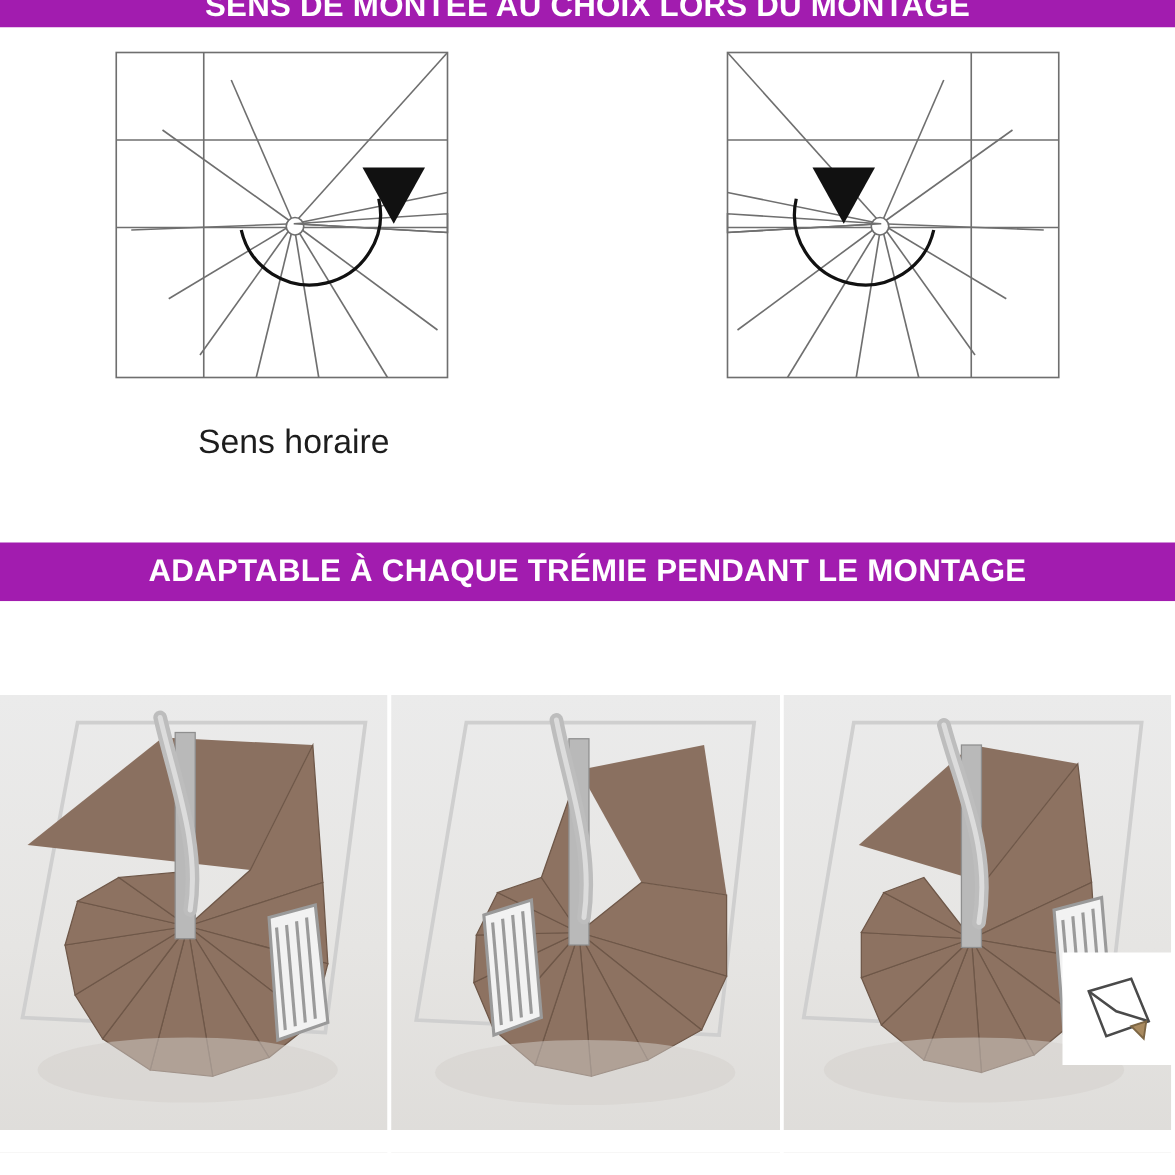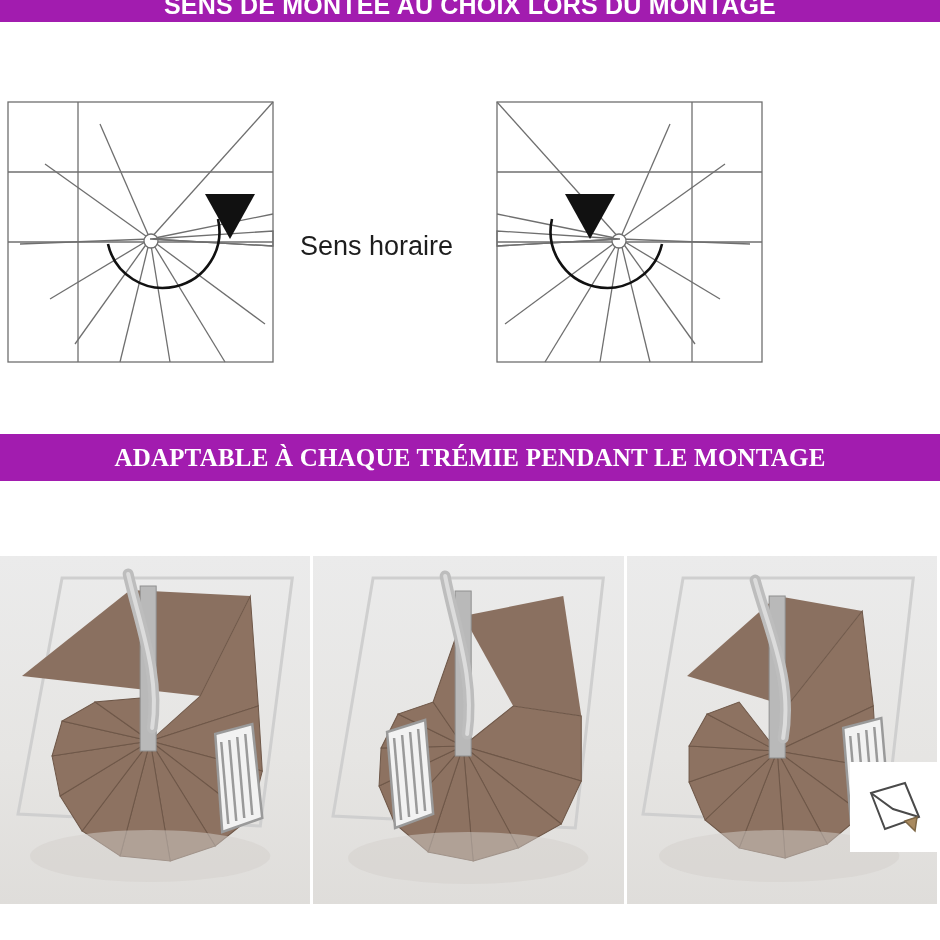--- a/index.html
+++ b/index.html
@@ -33,35 +33,34 @@
     font-size: 25px;
     line-height: 22px;
     overflow: hidden;
   }
   .banner-top span { display: block; transform: translateY(-6px); }
 
   .banner-mid {
     height: 47px;
     font-size: 25px;
     margin-top: 0;
-    font-family: Liberation Serif, serif;
   }
 
   
   .diagram-section {
     height: 412px;
     background: #ffffff;
     display: flex;
     padding-top: 12px;
     box-sizing: border-box;
   }
   .diagram-col {
     width: 50%;
     display: flex;
-    flex-direction: row;
+    flex-direction: column;
     align-items: center;
   }
   .diagram-caption {
     font-size: 27px;
     color: #1d1d1d;
     margin-top: 24px;
     font-family: "Liberation Sans", sans-serif;
   }
   .svg-wrap { width: 300px; height: 280px; }
 

